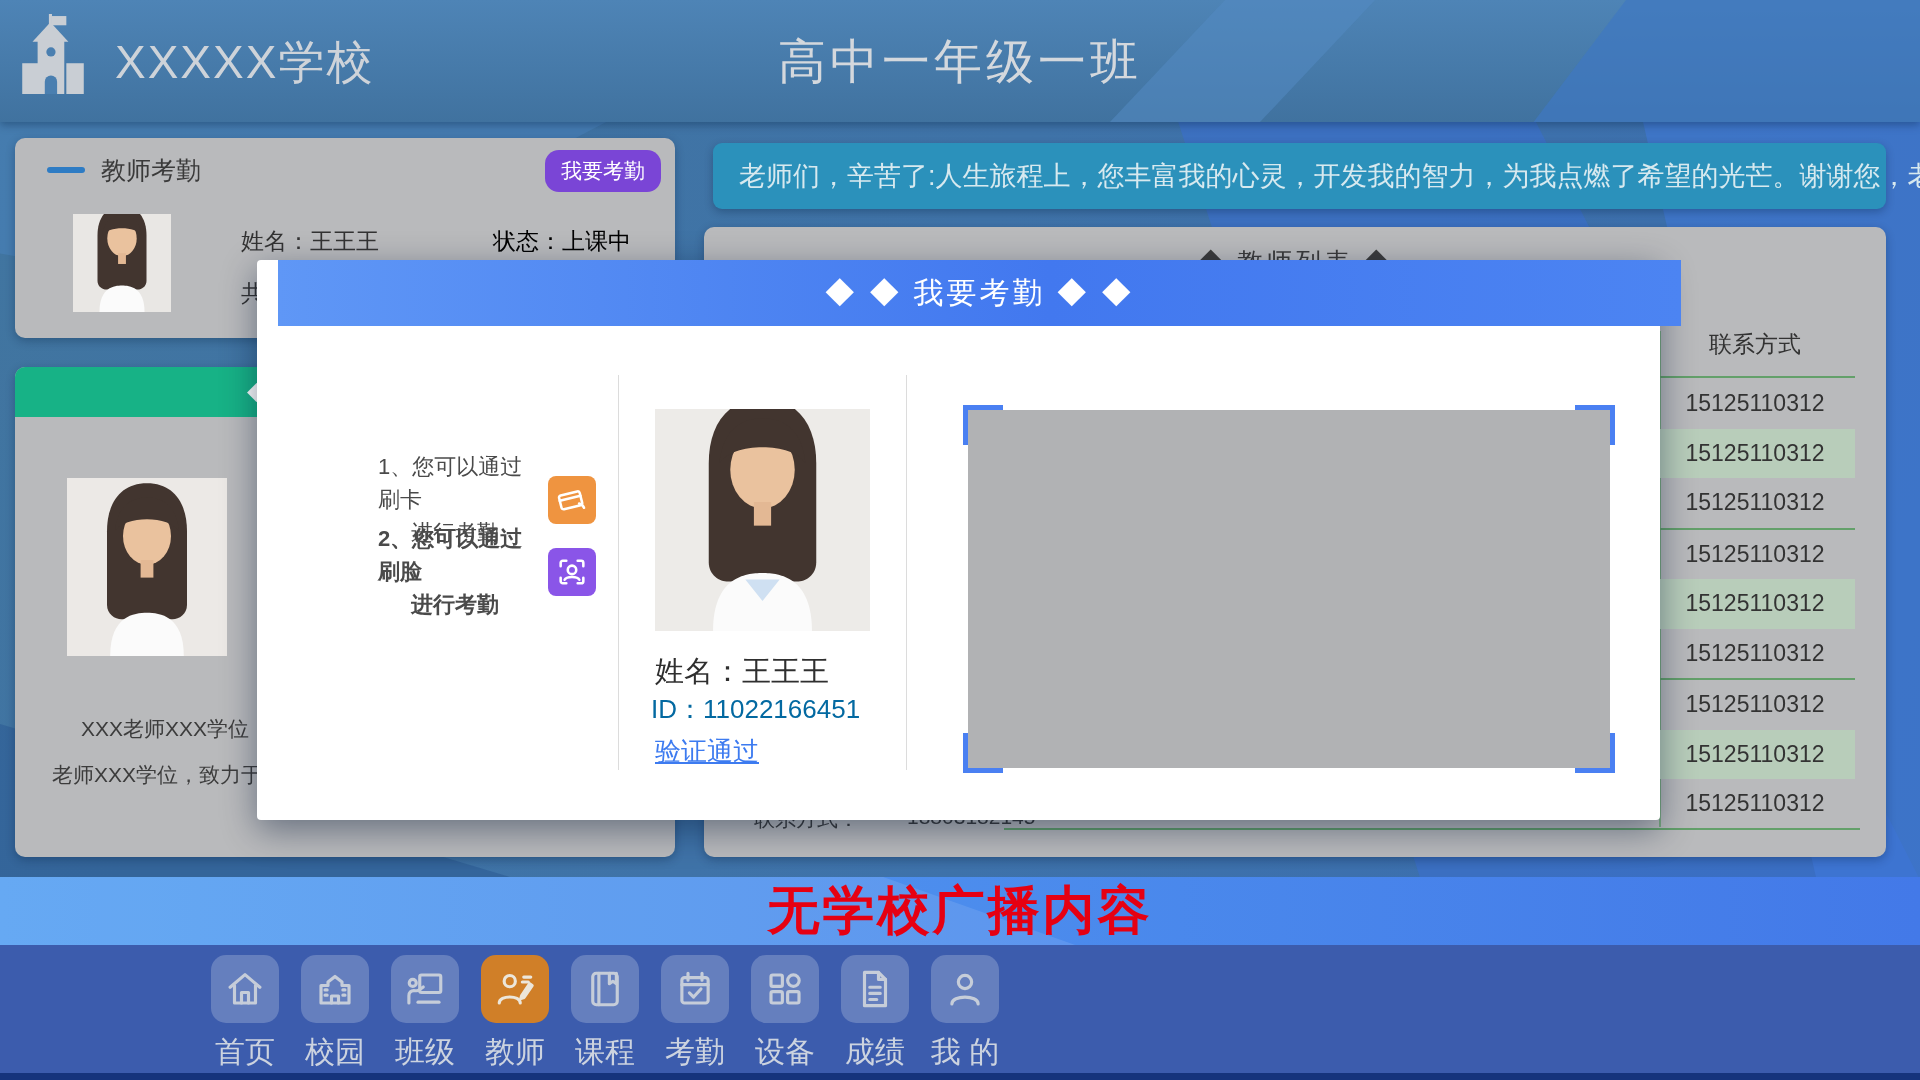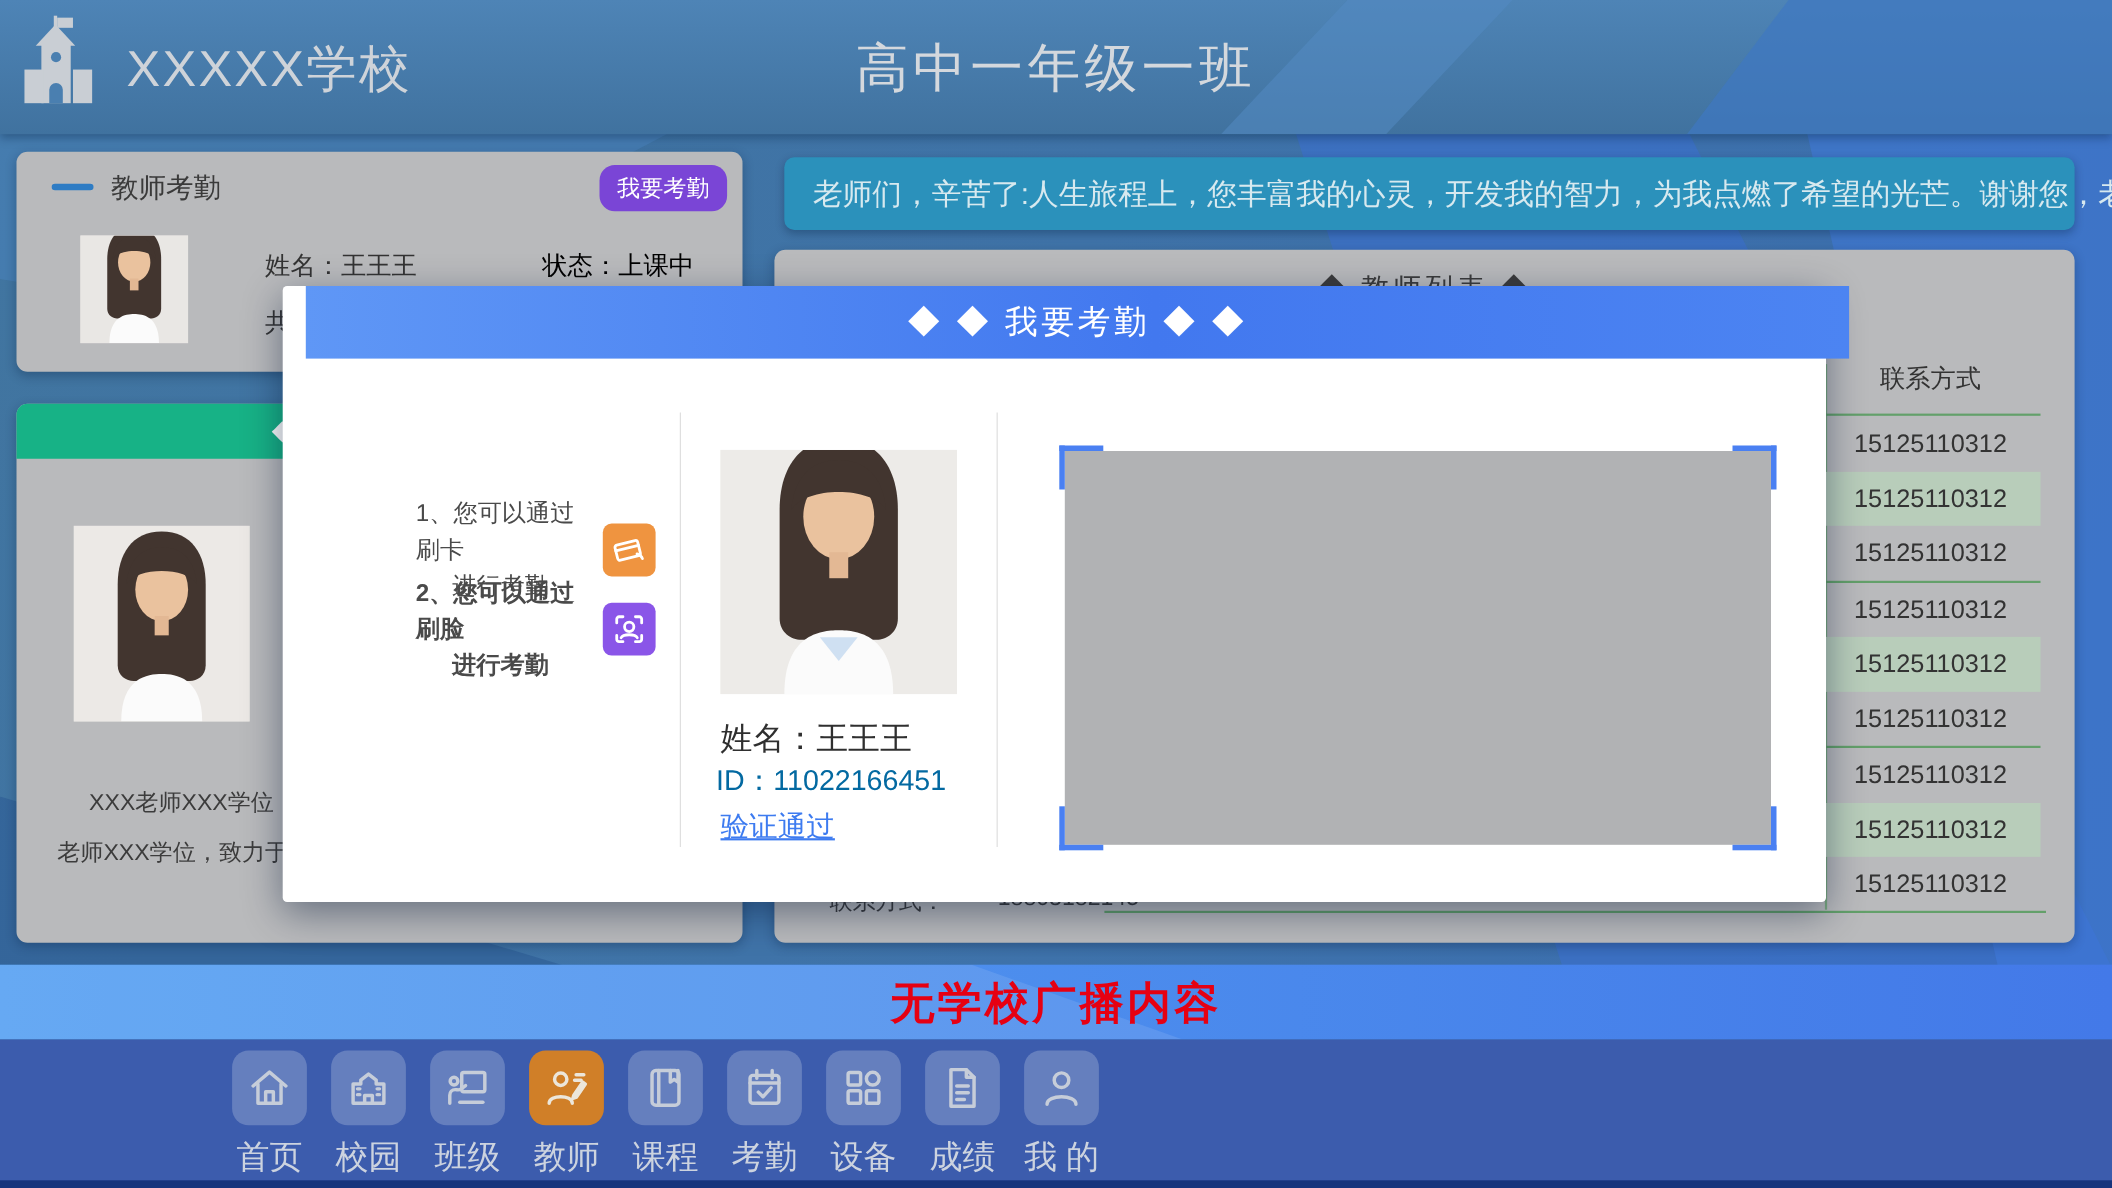--- a/index.html
+++ b/index.html
@@ -119,21 +119,21 @@
   .c-tr { right:-5px; top:-5px;    border-width:5px 5px 0 0; }
   .c-bl { left:-5px; bottom:-5px;  border-width:0 0 5px 5px; }
   .c-br { right:-5px; bottom:-5px; border-width:0 5px 5px 0; }
 
   
   .broadcast { position:absolute; left:0; top:877px; width:1920px; height:68px;
     background:linear-gradient(90deg,#55a0f2,#4379e8); z-index:4;
     display:flex; align-items:center; justify-content:center; }
   .broadcast::before { content:""; position:absolute; inset:0;
     background:rgba(255,255,255,.10); clip-path:polygon(0 0,46% 0,56% 100%,0 100%); }
-  .broadcast span { position:relative; font-size:40px; font-weight:bold; color:#e60012; letter-spacing:3px;font-family:Liberation Serif, serif; }
+  .broadcast span { position:relative; font-size:52px; font-weight:bold; color:#e60012; letter-spacing:3px;font-family:Liberation Serif, serif; }
 
   
   .nav { position:absolute; left:0; top:945px; width:1920px; height:135px;
     background:#3c5cad; border-bottom:7px solid #16347c; z-index:4;
     display:flex; justify-content:flex-start; padding:10px 200px 0; }
   .nav-item { display:flex; flex-direction:column; align-items:center; cursor:pointer; width:90px; }
   .nav-badge { width:68px; height:68px; border-radius:15px;
     background:rgba(222,230,242,.25); color:#c6cdd9;
     display:flex; align-items:center; justify-content:center; }
   .nav-item.active .nav-badge { background:#d07f28; color:#ece6da; }

